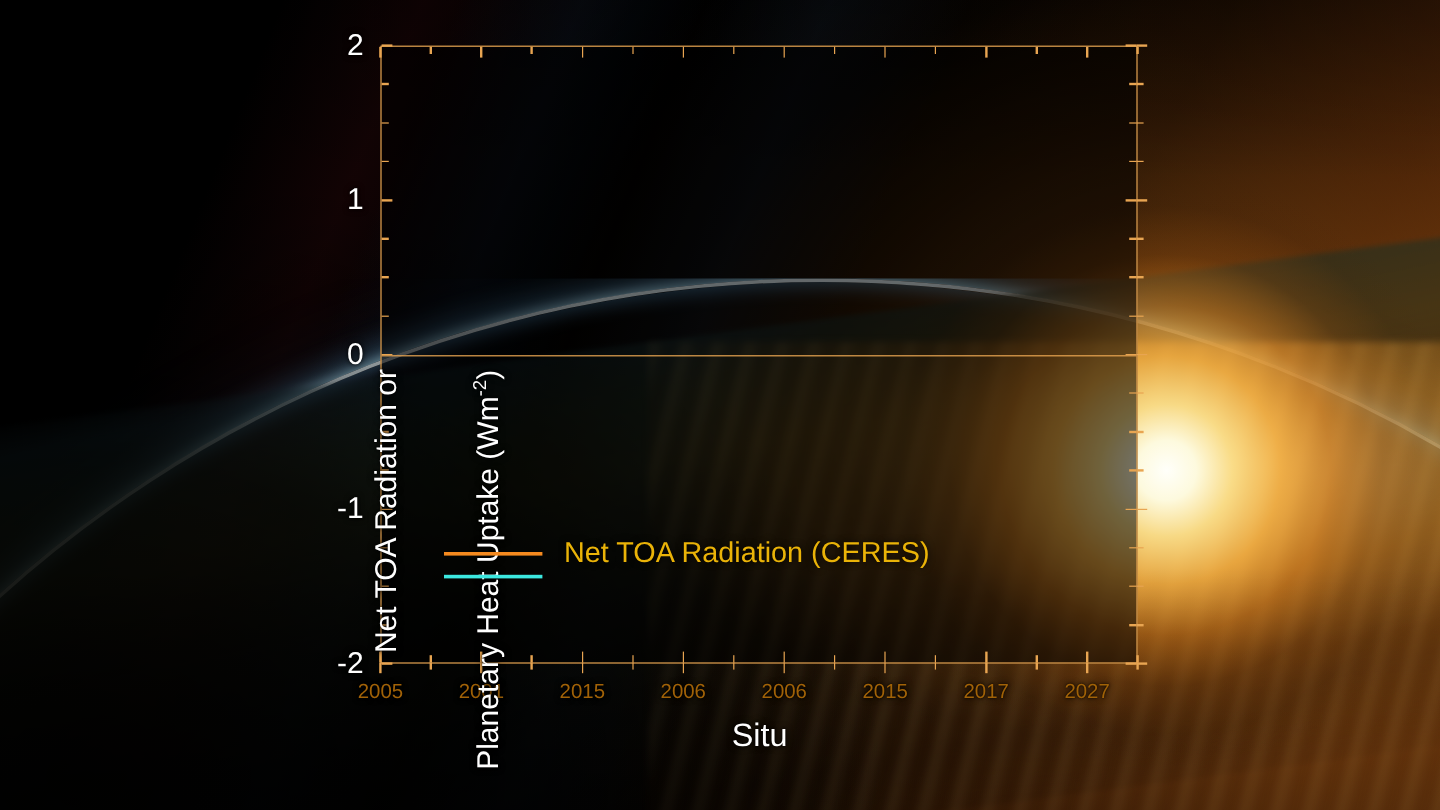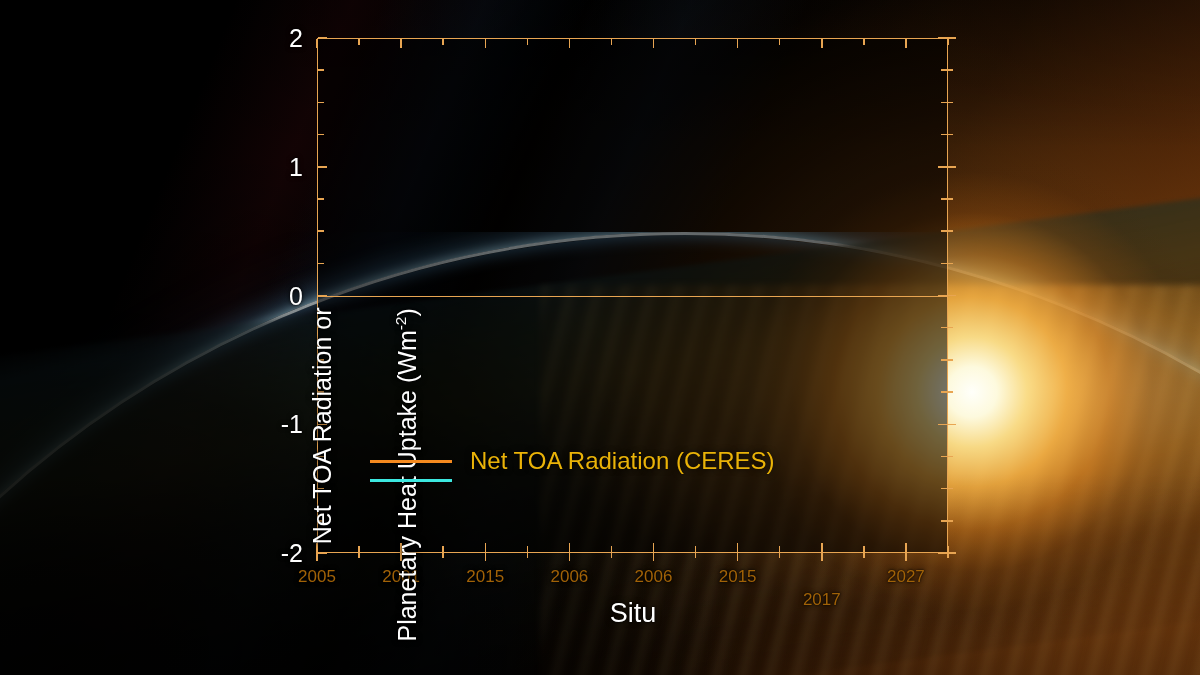--- a/index.html
+++ b/index.html
@@ -392,21 +392,21 @@
       <div class="ylabel-tick" style="left: 233px; width: 70px; top: 424.25px;">-1</div>
       <div class="ylabel-tick" style="left: 233px; width: 70px; top: 553px;">-2</div>
     </div>
   <div id="xlabels-layer">
       <div class="xlabel-tick" style="left: 317px; top: 567px;">2005</div>
       <div class="xlabel-tick" style="left: 401.133px; top: 567px;">2001</div>
       <div class="xlabel-tick" style="left: 485.267px; top: 567px;">2015</div>
       <div class="xlabel-tick" style="left: 569.4px; top: 567px;">2006</div>
       <div class="xlabel-tick" style="left: 653.533px; top: 567px;">2006</div>
       <div class="xlabel-tick" style="left: 737.667px; top: 567px;">2015</div>
-      <div class="xlabel-tick" style="left: 821.8px; top: 590px;">2017</div>
+      <div class="xlabel-tick" style="left: 821.8px; top: 567px;">2017</div>
       <div class="xlabel-tick" style="left: 905.933px; top: 567px;">2027</div>
     </div>
 
   <div class="axis-title-y line1" style="left:217px; top:295px;">Net TOA Radiation or</div>
   <div class="axis-title-y line2" style="left:253px; top:295px;">
     <span>Planetary Heat Uptake (Wm</span><sup style="font-size:0.62em; vertical-align: super;">-2</sup><span>)</span>
   </div>
 
   <div class="axis-title-x">Situ</div>
 

